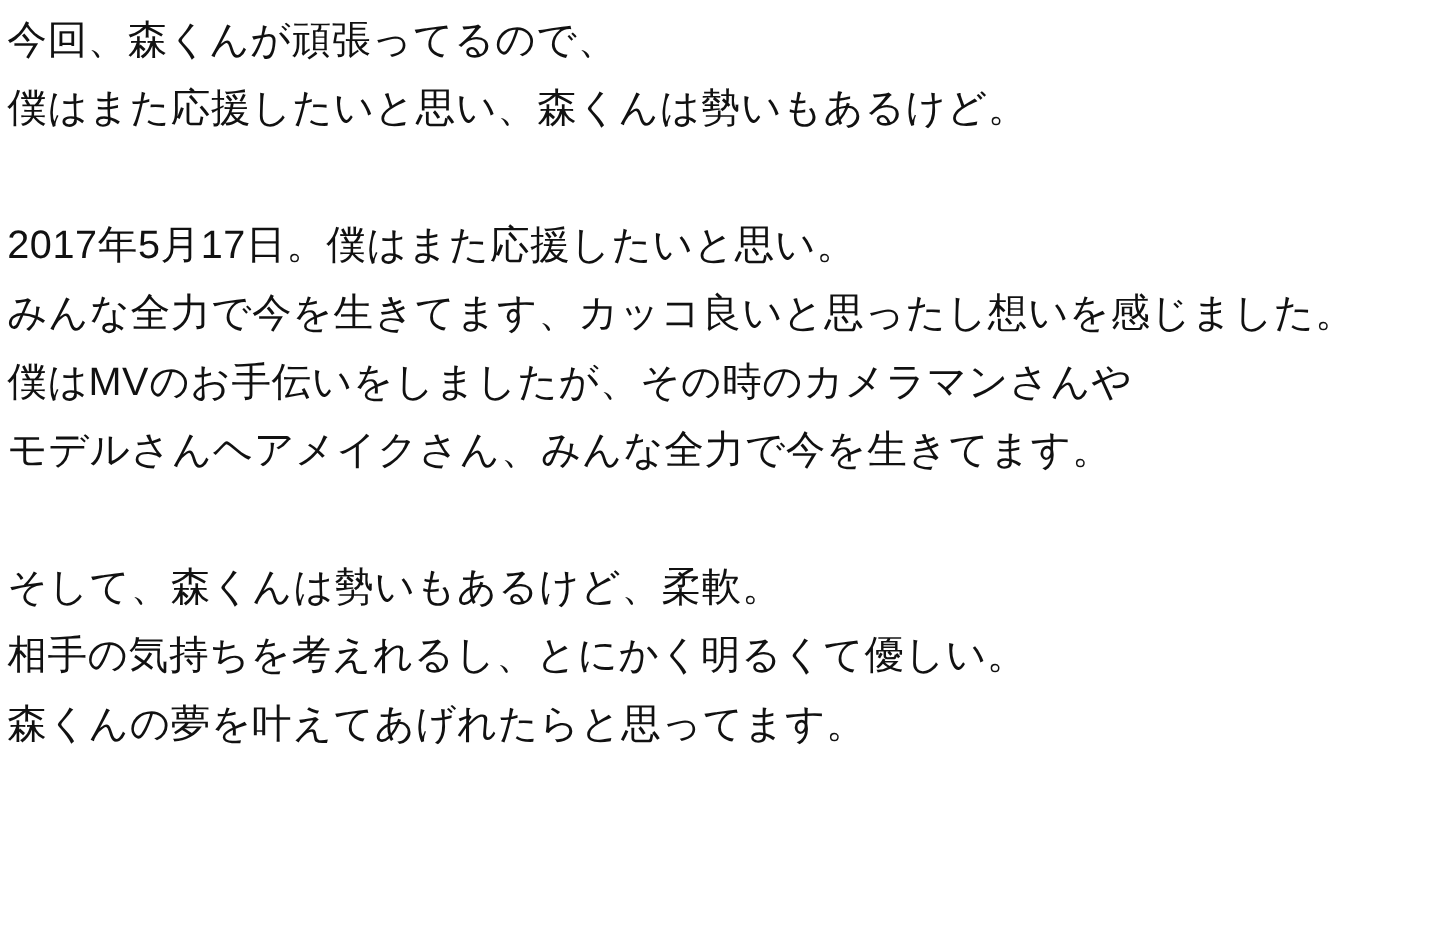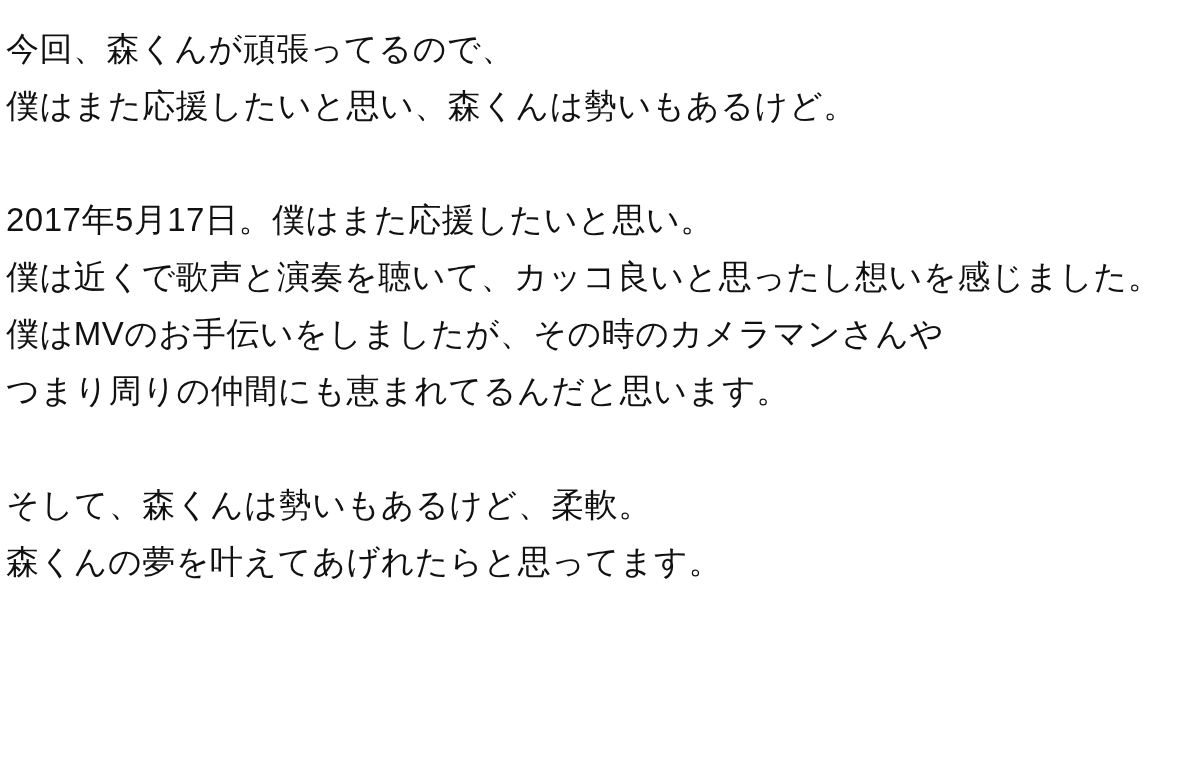--- a/index.html
+++ b/index.html
@@ -11,21 +11,21 @@
     width: 1200px;
     height: 777px;
     overflow: hidden;
     font-family: "Liberation Sans", "DejaVu Sans", sans-serif;
     color: #000000;
   }
   .page {
     box-sizing: border-box;
     width: 1200px;
     height: 777px;
-    padding: 20px 10px 0 6px;
+    padding: 4px 10px 0 6px;
     background: #ffffff;
   }
   .block {
     margin: 0;
   }
   .line {
     font-size: 33px;
     line-height: 57px;
     letter-spacing: 0.5px;
     white-space: pre;
@@ -43,25 +43,26 @@
 
   <div class="block">
     <div class="line">今回、森くんが頑張ってるので、</div>
     <div class="line">僕はまた応援したいと思い、森くんは勢いもあるけど。</div>
   </div>
 
   <div class="spacer"></div>
 
   <div class="block">
     <div class="line">2017年5月17日。僕はまた応援したいと思い。</div>
-    <div class="line">僕は近くで歌声と演奏を聴いて、カッコ良いと思ったし想いを感じました。</div>
+    <div class="line">みんな全力で今を生きてます、カッコ良いと思ったし想いを感じました。</div>
     <div class="line">僕はMVのお手伝いをしましたが、その時のカメラマンさんや</div>
-    <div class="line">つまり周りの仲間にも恵まれてるんだと思います。</div>
+    <div class="line">モデルさんヘアメイクさん、みんな全力で今を生きてます。</div>
   </div>
 
   <div class="spacer"></div>
 
   <div class="block">
     <div class="line">そして、森くんは勢いもあるけど、柔軟。</div>
+    <div class="line">相手の気持ちを考えれるし、とにかく明るくて優しい。</div>
     <div class="line">森くんの夢を叶えてあげれたらと思ってます。</div>
   </div>
 
 </div>
 
 </body></html>

